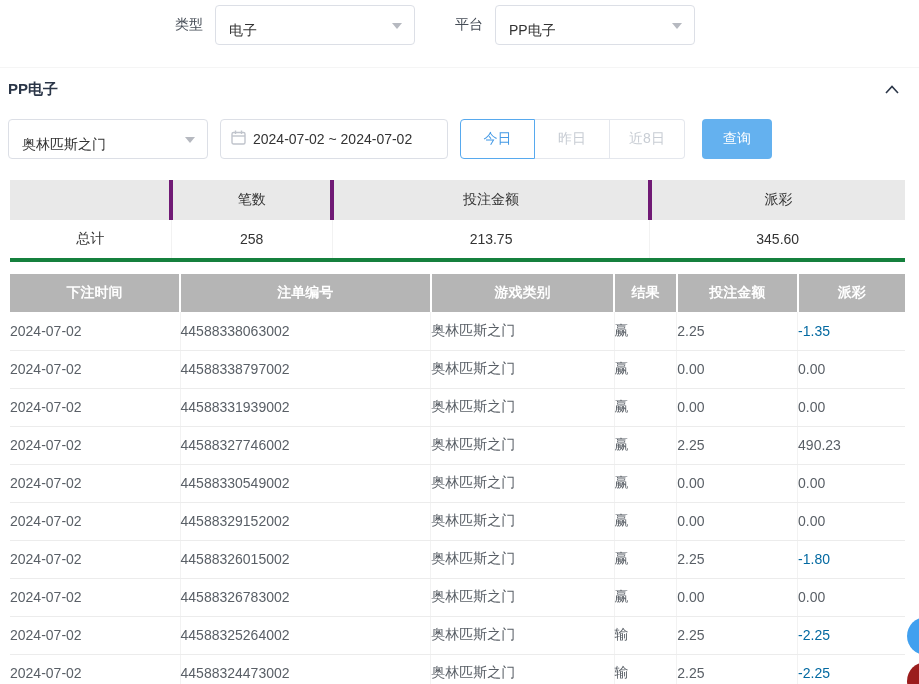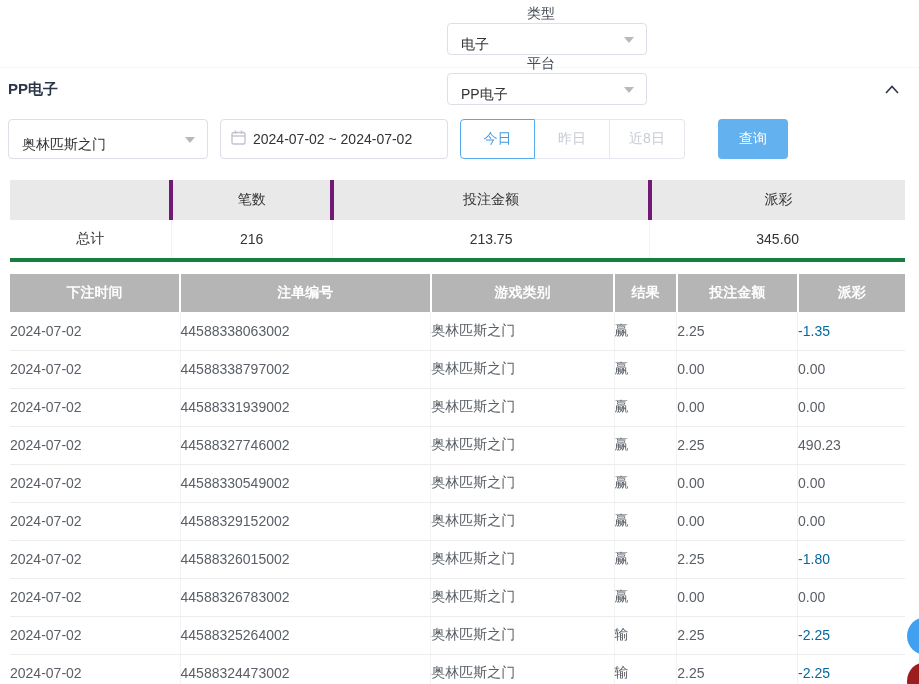--- a/index.html
+++ b/index.html
@@ -1,21 +1,21 @@
 <!DOCTYPE html>
 <html><head>
 <meta charset="utf-8">
 <style>
   * { margin:0; padding:0; box-sizing:border-box; }
   html,body { width:919px; height:684px; background:#fff;
     font-family:"Liberation Sans","DejaVu Sans",sans-serif; color:#333; overflow:hidden; }
   .page { position:relative; width:919px; height:684px; overflow:hidden; background:#fff; }
 
   
-  .top-filters { display:flex; align-items:center; margin:5px 0 0 175px; height:40px;flex-direction:column; }
+  .top-filters { display:flex; align-items:center; margin:5px 0 0 175px; height:40px; }
   .fld-label { font-size:14px; color:#454c56; margin-right:12px; white-space:nowrap; }
   .select-box { position:relative; width:200px; height:40px; border:1px solid #dcdfe6; border-radius:4px;
     background:#fff; display:flex; align-items:center; padding:12px 28px 0 13px; cursor:pointer; }
   .select-box .sel-text { font-size:14px; color:#333; overflow:hidden; white-space:nowrap; }
   .caret { position:absolute; right:12px; top:50%; margin-top:-2px; width:0; height:0;
     border-left:5px solid transparent; border-right:5px solid transparent; border-top:6px solid #b6b9c0; }
   .gap-lg { width:40px; }
 
   
   .section-header { display:flex; align-items:center; justify-content:space-between;
@@ -30,21 +30,21 @@
   .date-input { display:flex; align-items:center; width:228px; height:40px; border:1px solid #dcdfe6;
     border-radius:4px; margin-left:12px; padding:0 10px; cursor:text; background:#fff; }
   .date-input .cal { margin-right:7px; flex:none; }
   .date-input .date-text { font-size:14px; color:#333; white-space:nowrap; }
   .quick-group { display:flex; margin-left:12px; }
   .qbtn { height:40px; min-width:75px; padding:0 18px; background:#fff; border:1px solid #e4e7ed;
     border-left:none; font-size:14px; color:#c8cdd4; cursor:pointer; display:flex; align-items:center; justify-content:center; }
   .qbtn:first-child { border-left:1px solid #e4e7ed; border-radius:4px 0 0 4px; }
   .qbtn:last-child { border-radius:0 4px 4px 0; }
   .qbtn.active { border:1px solid #57a9ee; color:#459ae6; position:relative; z-index:1; }
-  .query-btn { height:40px; width:70px; margin-left:33px; background:#64b1ef; color:#fff; border:none;
+  .query-btn { height:40px; width:70px; margin-left:17px; background:#64b1ef; color:#fff; border:none;
     border-radius:4px; font-size:14px; cursor:pointer; font-family:inherit; }
 
   
   .summary-table { width:895px; margin:21px 0 0 10px; border-collapse:collapse; table-layout:fixed; }
   .summary-table th { background:#e9e9e9; height:40px; font-size:14px; font-weight:normal; color:#333;
     border-left:4px solid #701a75; }
   .summary-table th:first-child { border-left:none; }
   .summary-table td { height:40px; text-align:center; font-size:14px; color:#333;
     border-bottom:4px solid #15803d; border-left:1px solid #f2f2f2; }
   .summary-table td:first-child { border-left:none; }
@@ -130,21 +130,21 @@
       <tr>
         <th></th>
         <th>笔数</th>
         <th>投注金额</th>
         <th>派彩</th>
       </tr>
     </thead>
     <tbody>
       <tr>
         <td>总计</td>
-        <td>216</td>
+        <td>258</td>
         <td>213.75</td>
         <td>345.60</td>
       </tr>
     </tbody>
   </table>
 
   <table class="bet-table">
     <colgroup>
         <col class="bet-c0">
         <col class="bet-c1">

